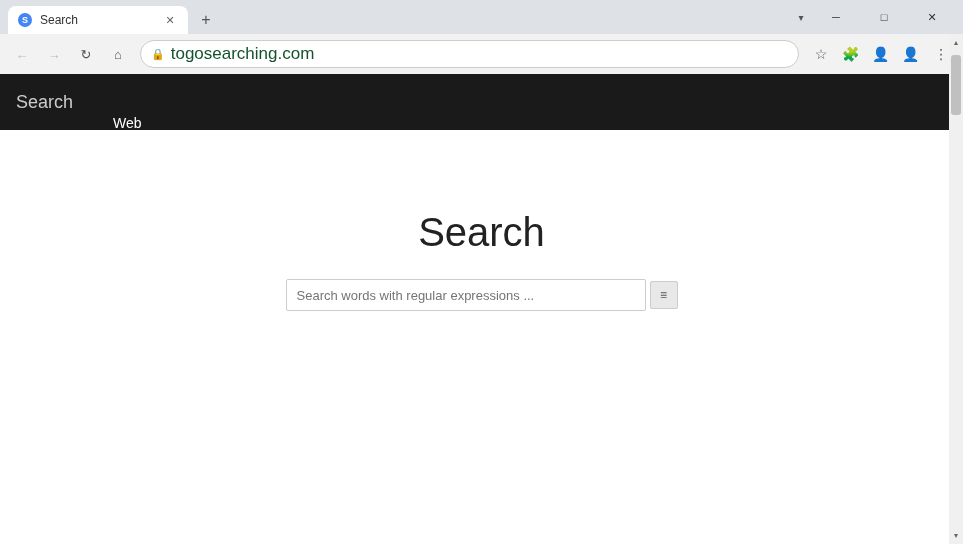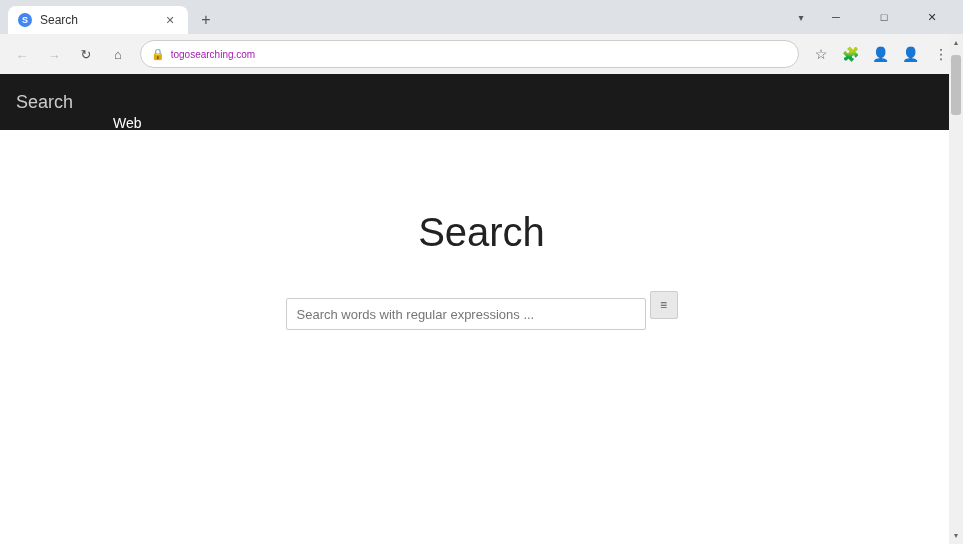--- a/index.html
+++ b/index.html
@@ -91,21 +91,21 @@
       background: #fff;
       border-radius: 14px;
       display: flex;
       align-items: center;
       padding: 0 10px;
       gap: 6px;
       border: 1px solid #ccc;
       margin: 0 4px;
     }
     .omnibox-lock { font-size: 11px; color: #777; }
-    .omnibox-url { font-size: 10px; color: #a21caf; flex: 1; }
+    .omnibox-url { font-size: 17px; color: #14532d; flex: 1; }
     .toolbar-icons {
       display: flex; align-items: center; gap: 2px;
     }
     .toolbar-icon {
       width: 28px; height: 28px;
       border-radius: 50%;
       display: flex; align-items: center; justify-content: center;
       font-size: 14px; cursor: pointer; color: #555;
     }
 
@@ -162,21 +162,20 @@
     }
     .search-input {
       width: 360px;
       height: 32px;
       border: 1px solid #ccc;
       border-radius: 2px;
       padding: 0 10px;
       font-size: 13px;
       color: #ef4444;
       outline: none;
-      margin-top: 19px;
     }
     .search-btn {
       width: 28px; height: 28px;
       background: #e8e8e8;
       border: 1px solid #ccc;
       border-radius: 2px;
       cursor: pointer;
       display: flex; align-items: center; justify-content: center;
       font-size: 12px; color: #555;
     }

